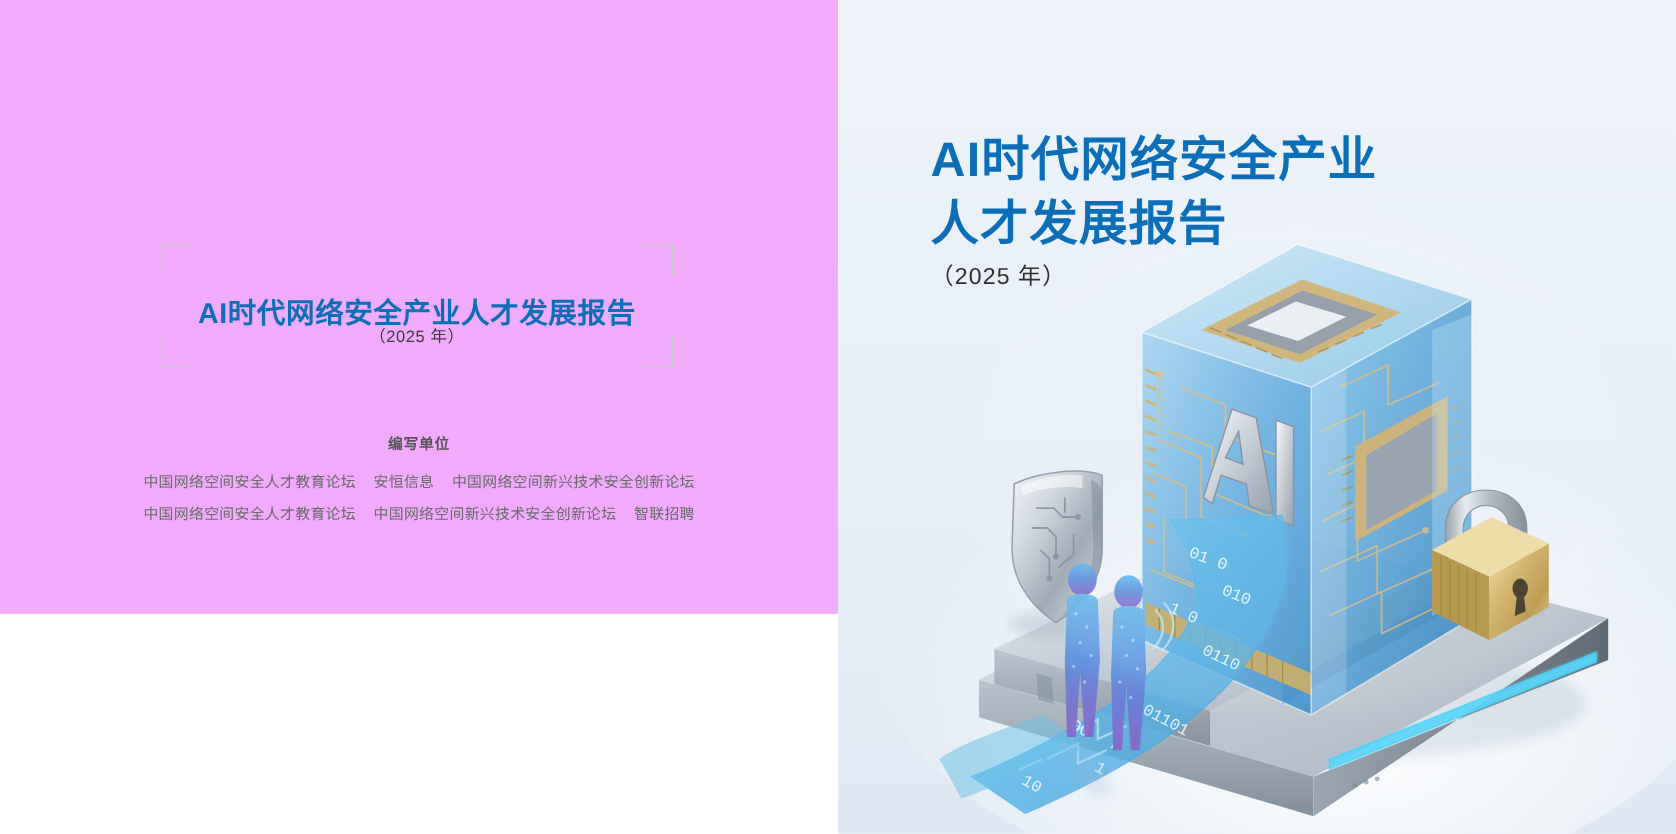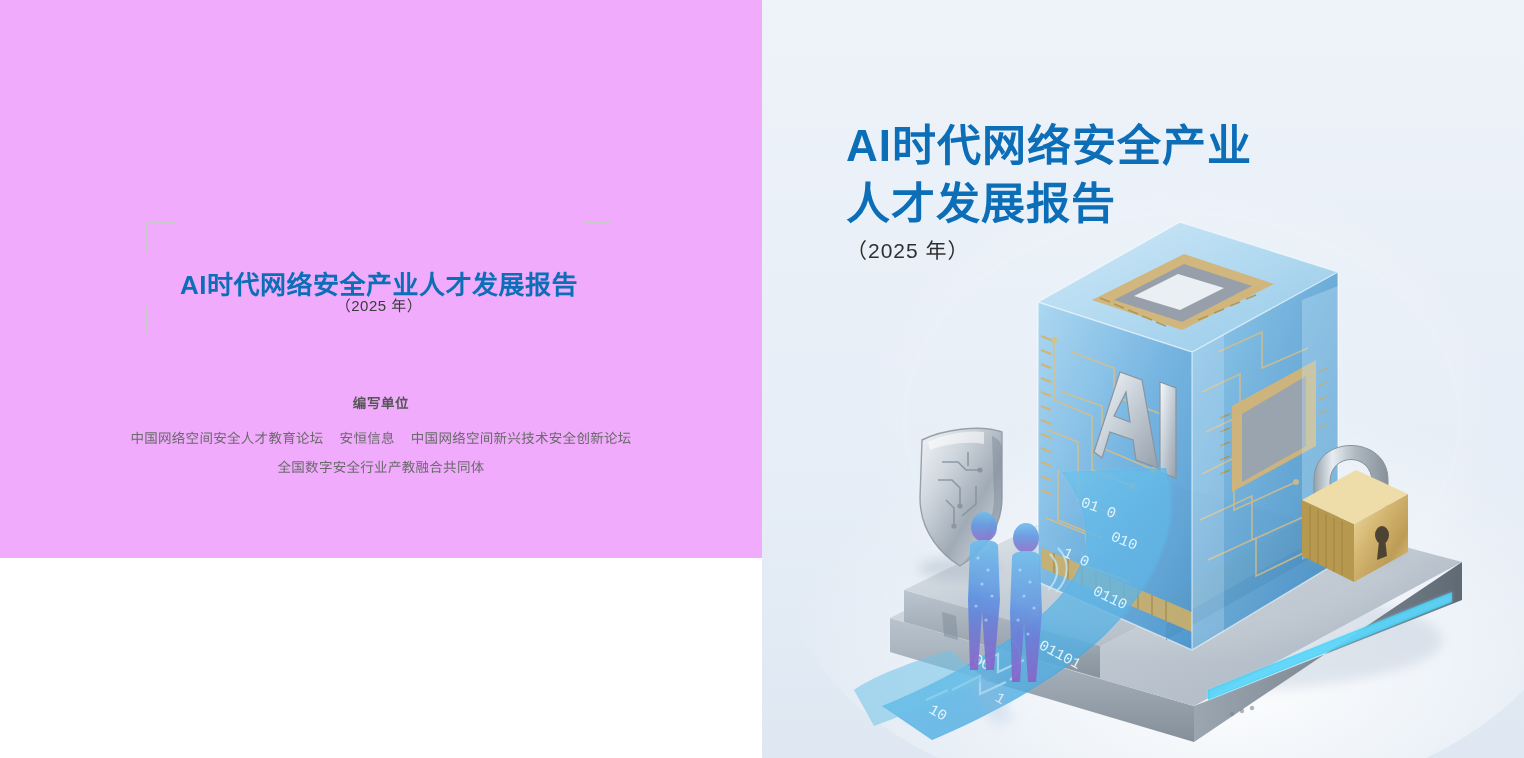--- a/index.html
+++ b/index.html
@@ -164,24 +164,24 @@
       <div class="inner-subtitle">（2025 年）</div>
     </div>
 
     <div class="credits">
       <div class="credits-heading">编写单位</div>
 
       <div class="credits-line">
         <span class="org">中国网络空间安全人才教育论坛</span><span class="org">安恒信息</span><span class="org">中国网络空间新兴技术安全创新论坛</span>
       </div>
 
-
       <div class="credits-line">
-        <span class="org">全国数字安全行业产教融合共同体</span>
+        <span class="org">中国网络空间安全人才教育论坛</span><span class="org">中国网络空间新兴技术安全创新论坛</span><span class="org">智联招聘</span>
       </div>
+
     </div>
 
   </section>
 
   <section class="right-panel">
 
     <h1 class="cover-title">AI时代网络安全产业
 人才发展报告</h1>
 
     <div class="cover-subtitle">（2025 年）</div>

